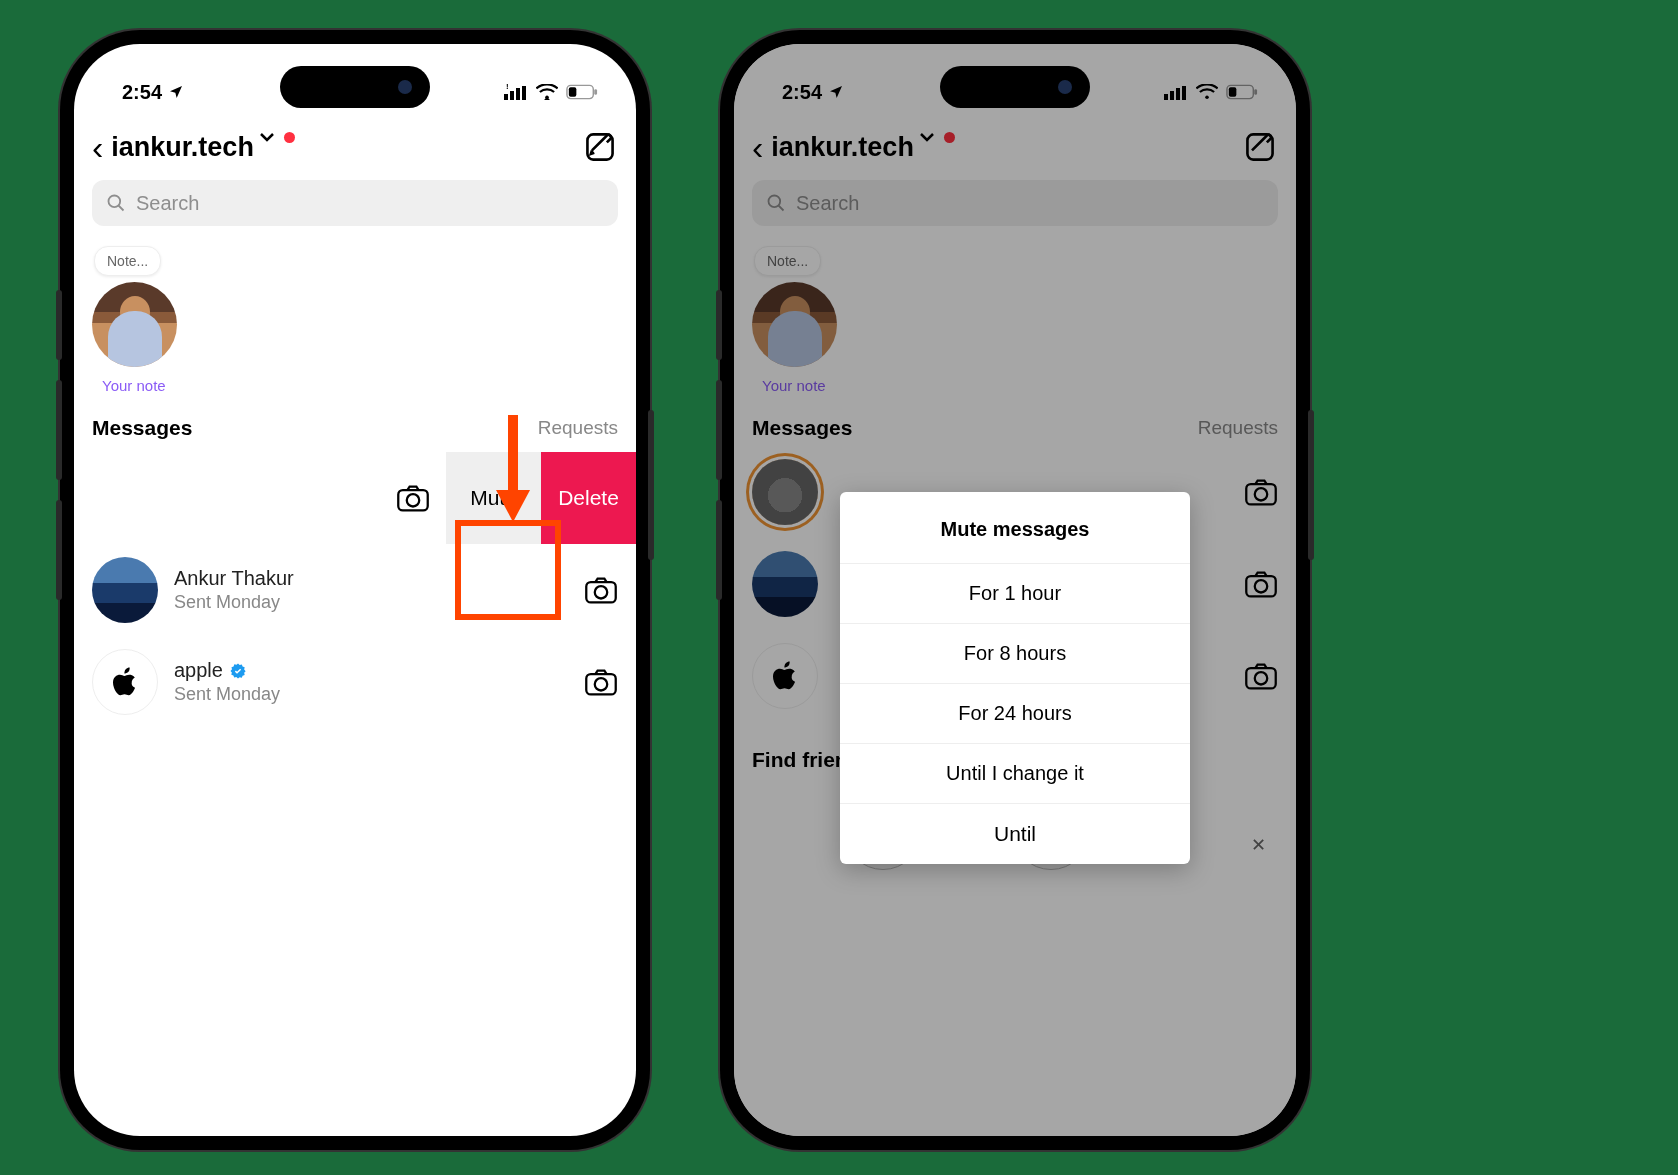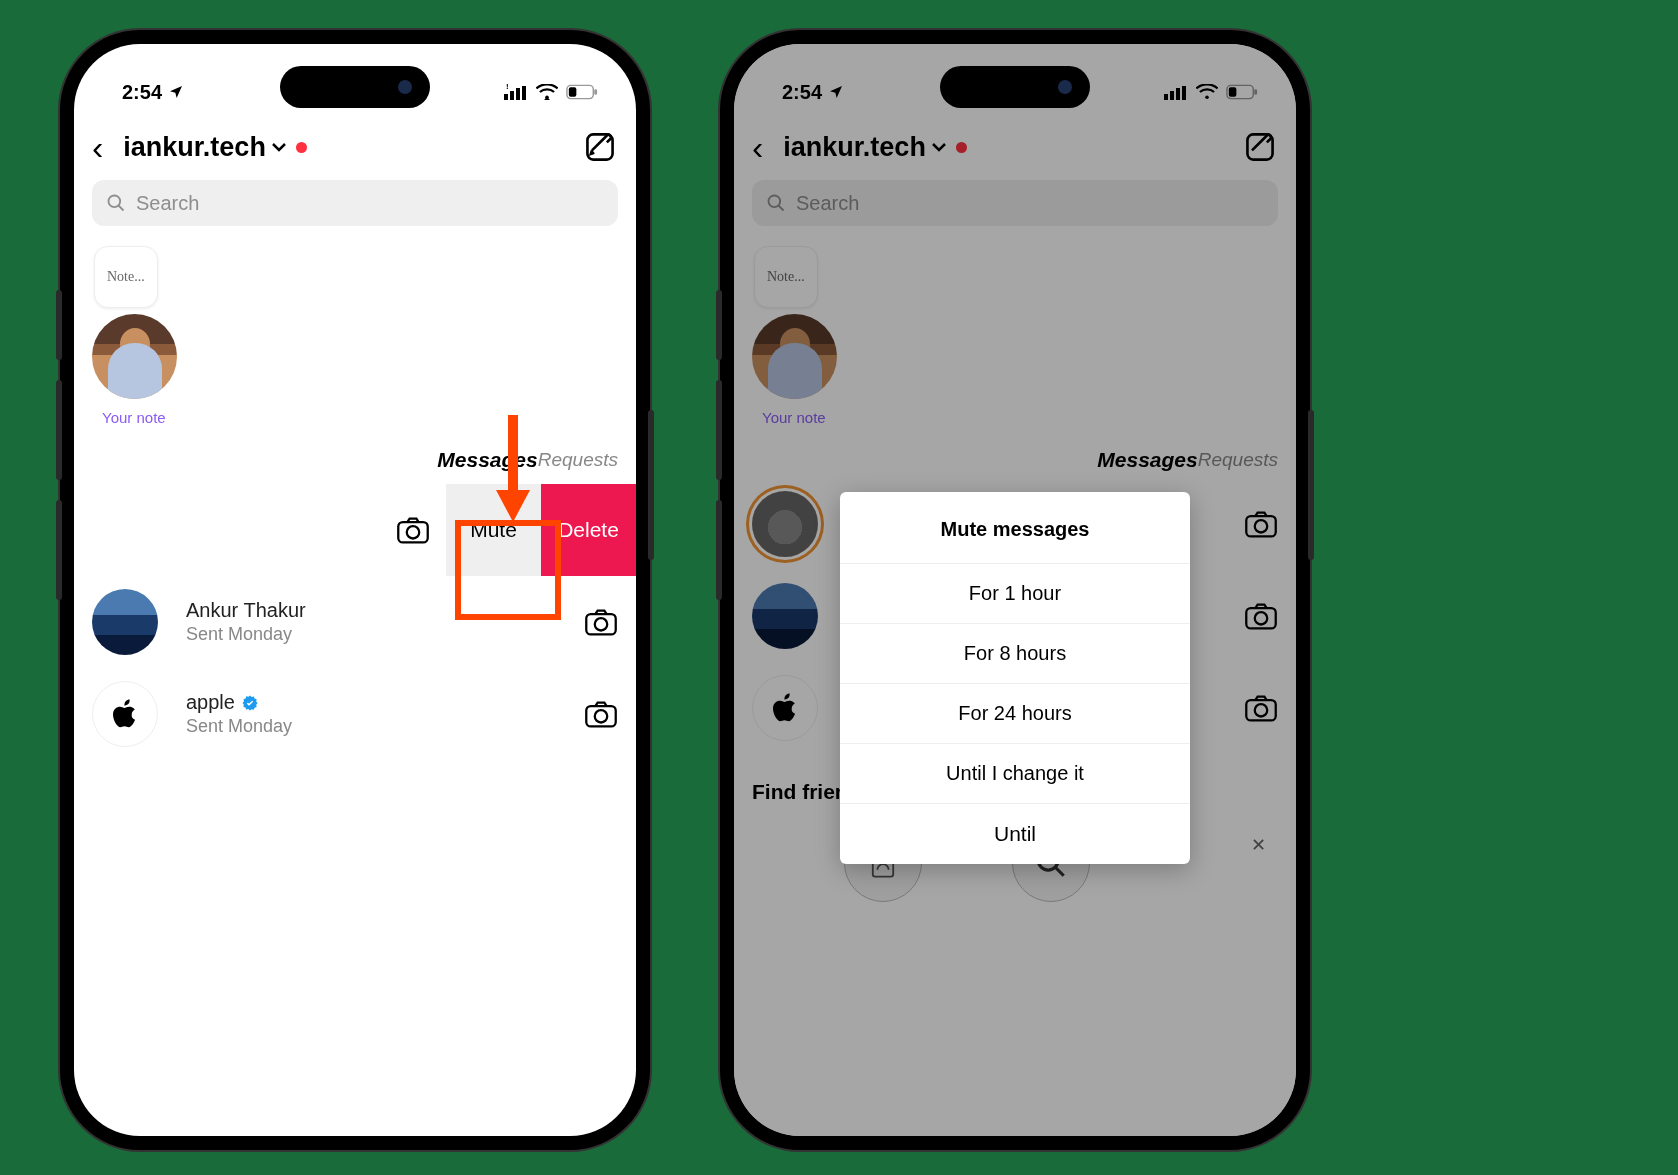--- a/index.html
+++ b/index.html
@@ -32,56 +32,56 @@
     display:flex; justify-content:space-between; align-items:center;
     padding: 26px 38px 0 48px; height: 70px; font-weight:600; font-size:20px;
   }
   .status-left { display:flex; align-items:center; gap:6px; }
   .status-right { display:flex; align-items:center; gap:8px; }
 
   .header {
     display:flex; align-items:center; gap:8px; padding: 16px 20px 10px 18px;
   }
   .back-chev { font-size:34px; font-weight:400; line-height:1; }
-  .username { font-size:27px; font-weight:700; display:flex; align-items:center; gap:6px;margin-left:12px; }
+  .username { font-size:27px; font-weight:700; display:flex; gap:6px; }
   .chev-down { font-size:18px; }
   .red-dot { width:11px; height:11px; border-radius:50%; background:#ff3040; display:inline-block; margin-left:4px;}
   .spacer { flex:1; }
   .compose { width:32px; height:32px; }
 
   .search {
     margin: 6px 18px 10px; background:#efefef; border-radius:12px; height:46px;
     display:flex; align-items:center; padding:0 14px; color:#8e8e8e; font-size:20px; gap:10px;
   }
 
   .note-area { padding: 10px 18px 4px; }
   .note-bubble {
     display:inline-block; background:#fff; border:1px solid #eee; box-shadow:0 1px 3px rgba(0,0,0,0.08);
-    border-radius:14px; padding:22px 12px; font-size:14px; color:#666; position:relative; margin-left:2px;font-family:Liberation Serif, serif;
+    border-radius:14px; padding:6px 12px; font-size:14px; color:#666; position:relative; margin-left:2px;
   }
   .avatar-big {
     width:85px; height:85px; border-radius:50%; margin-top:6px; overflow:hidden;
     background: linear-gradient(#5a3a2a 0 35%, #8a5a3a 35% 48%, #c89060 48% 100%);
     position:relative;
   }
   .avatar-big::after{
     content:""; position:absolute; left:50%; bottom:0; transform:translateX(-50%);
     width:54px; height:56px; background:#b6c5e0; border-radius:26px 26px 0 0;
   }
   .avatar-big::before{
     content:""; position:absolute; left:50%; top:14px; transform:translateX(-50%);
     width:30px; height:32px; background:#c89060; border-radius:50%;
   }
   .your-note { font-size:15px; color:#8b5cf6; margin:10px 0 0 10px; }
 
-  .section-row { display:flex; justify-content:flex-end; padding:18px 18px 6px; align-items:center;font-style:italic;}
+  .section-row { display:flex; justify-content:space-between; padding:18px 18px 6px; align-items:center;}
   .section-title { font-size:21px; font-weight:700; }
   .requests { font-size:19px; color:#888; }
 
-  .msg-row { display:flex; align-items:center; gap:28px; padding:14px 18px; position:relative; height:92px;}
+  .msg-row { display:flex; align-items:center; gap:16px; padding:14px 18px; position:relative; height:92px;}
   .avatar { width:66px; height:66px; border-radius:50%; background:#ddd; position:relative; overflow:hidden; flex-shrink:0;}
   .avatar.mountain { background: linear-gradient(#4a7aafff 0 40%, #1a3a6a 40% 70%, #0a1a3a 70% 100%);}
   .avatar.apple { background:#fff; border:1px solid #eee; display:flex; align-items:center; justify-content:center; font-size:34px;}
   .avatar.story-ring { box-shadow: 0 0 0 3px #fff, 0 0 0 6px #f09433; 
      background: radial-gradient(circle at 50% 55%, #888 0 35%, #666 35% 100%);
   }
   .msg-text .name { font-size:20px; color:#222; display:flex; align-items:center; gap:6px;}
   .msg-text .sub  { font-size:18px; color:#888; margin-top:2px;}
   .verified { width:18px; height:18px; }
   .cam-icon { margin-left:auto; color:#333; }

